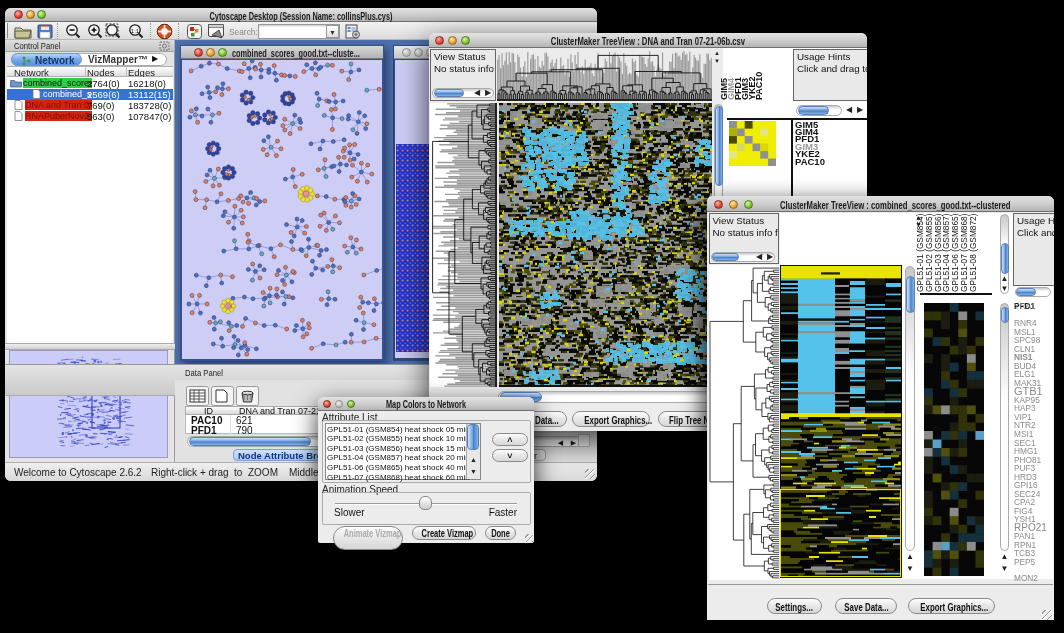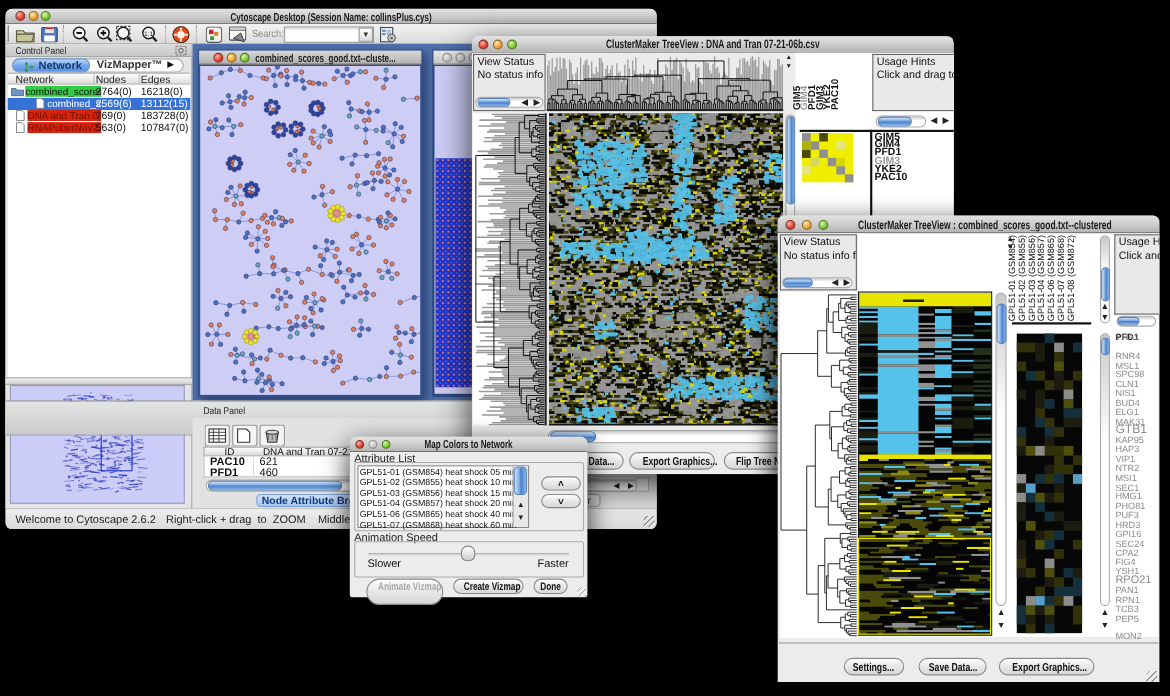--- a/index.html
+++ b/index.html
@@ -992,21 +992,21 @@
     <path d="M58 9v5M61.5 9v5M65 9v5" stroke="#555" stroke-width="0.7"></path>
 </svg>
 <div class="abs" style="left:185px;top:406px;width:340px;height:9px;background:linear-gradient(#fdfdfd,#d8d8d8);border:1px solid #aaa">
     <span style="position:absolute;left:18px;top:-1px;font-size:9px;color:#111">ID</span>
     <span style="position:absolute;left:53px;top:-1px;font-size:9px;color:#111">DNA and Tran 07-21-06…</span>
   </div>
 <div class="abs" style="left:185px;top:415px;width:340px;height:19px;background:#fff;border:1px solid #bbb;border-top:none">
     <span style="position:absolute;left:5px;top:0px;font-size:10px;font-weight:bold;color:#111">PAC10</span>
     <span style="position:absolute;left:50px;top:0px;font-size:10px;color:#111">621</span>
     <span style="position:absolute;left:5px;top:9.5px;font-size:10px;font-weight:bold;color:#111">PFD1</span>
-    <span style="position:absolute;left:50px;top:9.5px;font-size:10px;color:#111">460</span>
+    <span style="position:absolute;left:50px;top:9.5px;font-size:10px;color:#111">790</span>
     <i style="position:absolute;left:44px;top:0;height:19px;border-left:1px solid #ddd"></i>
   </div>
 <div class="cap" style="left:187px;top:436px;width:395px;height:11px"></div>
 <div class="bth" style="left:189px;top:437px;width:122px;height:9px"></div>
 <div class="arr" style="left:554px;top:437px;width:13px;height:10px;line-height:11px;font-size:7px">◀</div>
 <div class="arr" style="left:567px;top:437px;width:13px;height:10px;line-height:11px;font-size:7px">▶</div>
 <div class="abs" style="left:578px;top:434px;width:12px;height:13px;background:#f6f6f6;border:1px solid #bbb"></div>
 <div class="abs" style="left:233px;top:449px;width:90px;height:12px;background:linear-gradient(#cfe2f8,#a8c8f0);border:1px solid #7aa0d8;border-radius:4px">
     <span style="position:absolute;left:4px;top:0px;font-size:9.5px;font-weight:bold;color:#10357a;white-space:nowrap">Node Attribute Brows</span>
   </div>
@@ -1335,21 +1335,21 @@
 <div class="cap" style="left:1000px;top:303px;width:9px;height:248px"></div>
 <div class="btv" style="left:1000.5px;top:307px;width:8px;height:16px"></div>
 <div class="arr" style="left:999px;top:552px;width:11px;height:11px">▲</div>
 <div class="arr" style="left:999px;top:564px;width:11px;height:11px">▼</div>
 <div class="abs" style="left:1014px;top:302.0px;font-size:8.3px;font-weight:bold;color:#111;line-height:8.5px">PFD1</div>
 <div class="abs" style="left:1014px;top:302px;font-size:8.3px;font-weight:normal;color:#8a8a8a;line-height:8.5px">YRA1</div>
 <div class="abs" style="left:1014px;top:319.1px;font-size:8.3px;font-weight:normal;color:#8a8a8a;line-height:8.5px">RNR4</div>
 <div class="abs" style="left:1014px;top:327.6px;font-size:8.3px;font-weight:normal;color:#8a8a8a;line-height:8.5px">MSL1</div>
 <div class="abs" style="left:1014px;top:336.1px;font-size:8.3px;font-weight:normal;color:#8a8a8a;line-height:8.5px">SPC98</div>
 <div class="abs" style="left:1014px;top:344.6px;font-size:8.3px;font-weight:normal;color:#8a8a8a;line-height:8.5px">CLN1</div>
-<div class="abs" style="left:1014px;top:353.2px;font-size:8.3px;font-weight:normal;color:#8a8a8a;line-height:8.5px">NIS1</div>
+<div class="abs" style="left:1014px;top:353.2px;font-size:8.3px;font-weight:bold;color:#8a8a8a;line-height:8.5px">NIS1</div>
 <div class="abs" style="left:1014px;top:361.7px;font-size:8.3px;font-weight:normal;color:#8a8a8a;line-height:8.5px">BUD4</div>
 <div class="abs" style="left:1014px;top:370.2px;font-size:8.3px;font-weight:normal;color:#8a8a8a;line-height:8.5px">ELG1</div>
 <div class="abs" style="left:1014px;top:378.8px;font-size:8.3px;font-weight:normal;color:#8a8a8a;line-height:8.5px">MAK31</div>
 <div class="abs" style="left:1014px;top:387.3px;font-size:11px;font-weight:normal;color:#8a8a8a;line-height:8.5px">GTB1</div>
 <div class="abs" style="left:1014px;top:395.8px;font-size:8.3px;font-weight:normal;color:#8a8a8a;line-height:8.5px">KAP95</div>
 <div class="abs" style="left:1014px;top:404.4px;font-size:8.3px;font-weight:normal;color:#8a8a8a;line-height:8.5px">HAP3</div>
 <div class="abs" style="left:1014px;top:412.9px;font-size:8.3px;font-weight:normal;color:#8a8a8a;line-height:8.5px">VIP1</div>
 <div class="abs" style="left:1014px;top:421.4px;font-size:8.3px;font-weight:normal;color:#8a8a8a;line-height:8.5px">NTR2</div>
 <div class="abs" style="left:1014px;top:429.9px;font-size:8.3px;font-weight:normal;color:#8a8a8a;line-height:8.5px">MSI1</div>
 <div class="abs" style="left:1014px;top:438.5px;font-size:8.3px;font-weight:normal;color:#8a8a8a;line-height:8.5px">SEC1</div>

